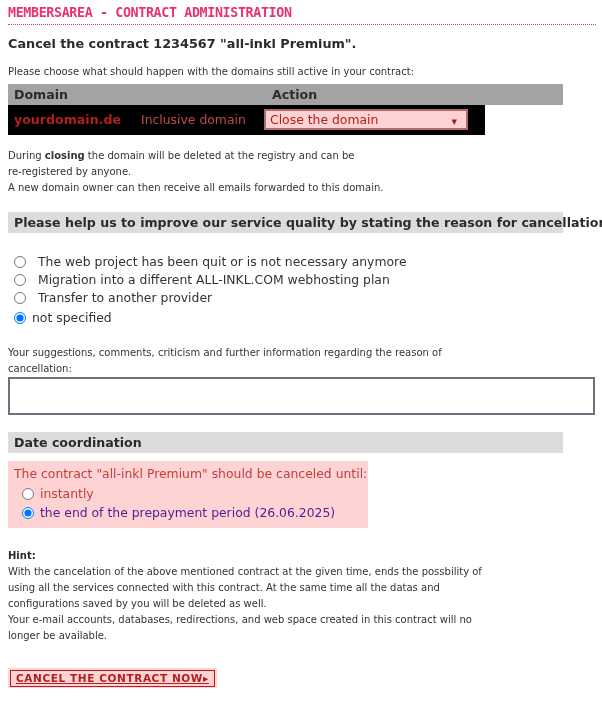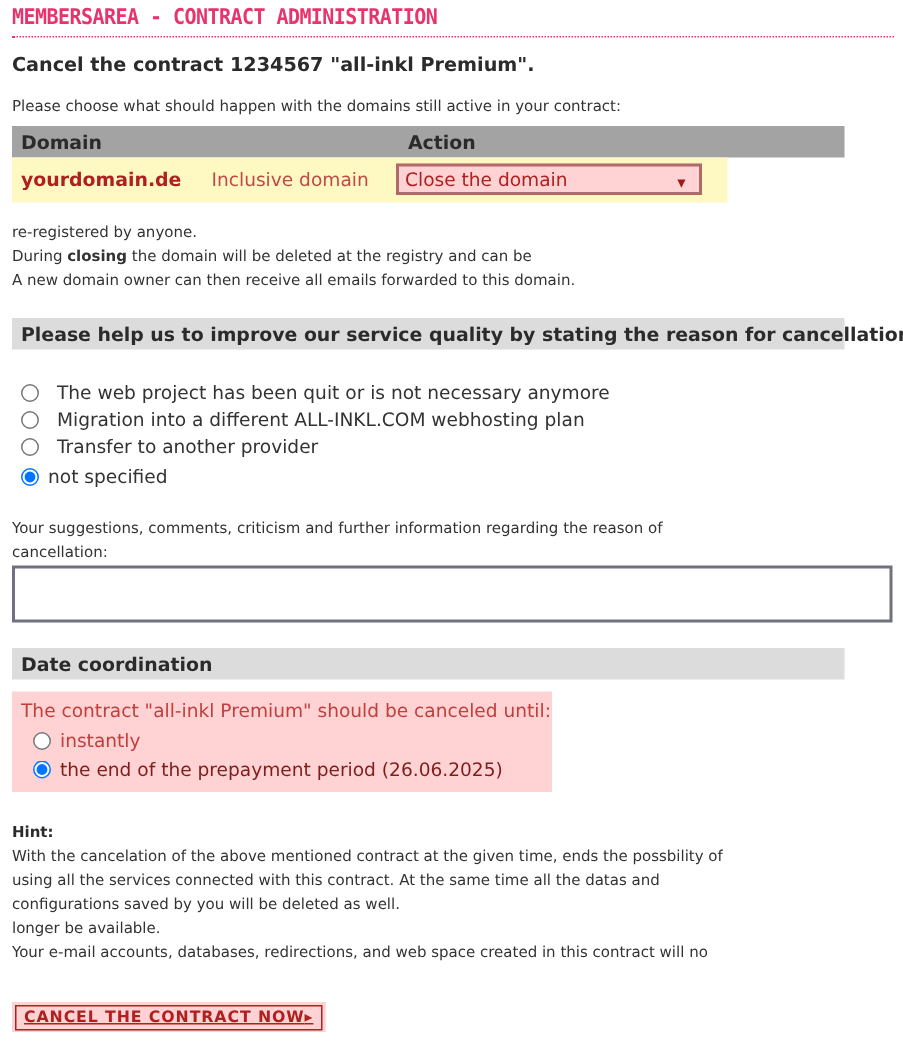--- a/index.html
+++ b/index.html
@@ -72,21 +72,21 @@
     font-size: 12.6px;
     color: #2b2b2b;
   }
   .tbl-head .col-domain { left: 6px; }
   .tbl-head .col-action { left: 264px; }
 
   .tbl-row {
     position: absolute;
     left: 8px; top: 105px;
     width: 477px; height: 30px;
-    background: #fef9c3;
+    background: #000000;
   }
   .cell-domain {
     position: absolute;
     left: 6px; top: 7px;
     font-weight: bold;
     font-size: 12.6px;
     color: #b02020;
   }
   .cell-type {
     position: absolute;
@@ -177,21 +177,21 @@
     background: #ffd3d3;
   }
   .date-block .dtitle {
     position: absolute;
     left: 6px; top: 5px;
     font-size: 12.4px;
     color: #c0403e;
     white-space: nowrap;
   }
   .date-block .radio-row label { color: #c0403e; padding-left: 2px; }
-  .date-block .radio-row.selected label { color: #7f1d1d; }
+  .date-block .radio-row.selected label { color: #4c1d95; }
 
   
   .submit-btn {
     position: absolute;
     left: 8px; top: 668px;
     height: 20px;
     background: #ffd3d3;
     border: 2px solid #ffd3d3;
     padding: 0;
     cursor: pointer;
@@ -230,22 +230,22 @@
 <div class="tbl-row">
   <div class="cell-domain">yourdomain.de</div>
   <div class="cell-type">Inclusive domain</div>
   <div class="action-select">
     <span>Close the domain</span>
     <span class="sel-chevron">▾</span>
   </div>
 </div>
 
 <div class="para" style="left:8px; top:148px;">
+  <div><span>During </span><b>closing</b><span> the domain will be deleted at the registry and can be</span></div>
   <div>re-registered by anyone.</div>
-  <div><span>During </span><b>closing</b><span> the domain will be deleted at the registry and can be</span></div>
   <div>A new domain owner can then receive all emails forwarded to this domain.</div>
 </div>
 
 <div class="section-bar" style="top:212px;">
   <span>Please help us to improve our service quality by stating the reason for cancellation:</span>
 </div>
 
 <div class="radio-row" style="left:14px; top:254px;">
   <input type="radio" name="reason" id="reason0" style="">
   <label for="reason0" style="padding-left:8px;">The web project has been quit or is not necessary anymore</label>
@@ -283,19 +283,19 @@
     <input type="radio" name="canceldate" id="date1" checked="" style="">
     <label for="date1">the end of the prepayment period (26.06.2025)</label>
   </div>
 </div>
 
 <div class="para" style="left:8px; top:548px;">
   <div style="font-weight:bold; color:#2b2b2b;">Hint:</div>
   <div>With the cancelation of the above mentioned contract at the given time, ends the possbility of</div>
   <div>using all the services connected with this contract. At the same time all the datas and</div>
   <div>configurations saved by you will be deleted as well.</div>
+  <div>Your e-mail accounts, databases, redirections, and web space created in this contract will no</div>
   <div>longer be available.</div>
-  <div>Your e-mail accounts, databases, redirections, and web space created in this contract will no</div>
 </div>
 
 <button class="submit-btn">
   <span class="inner"><span>CANCEL THE CONTRACT NOW</span><span>▸</span></span>
 </button>
 
 </body></html>

